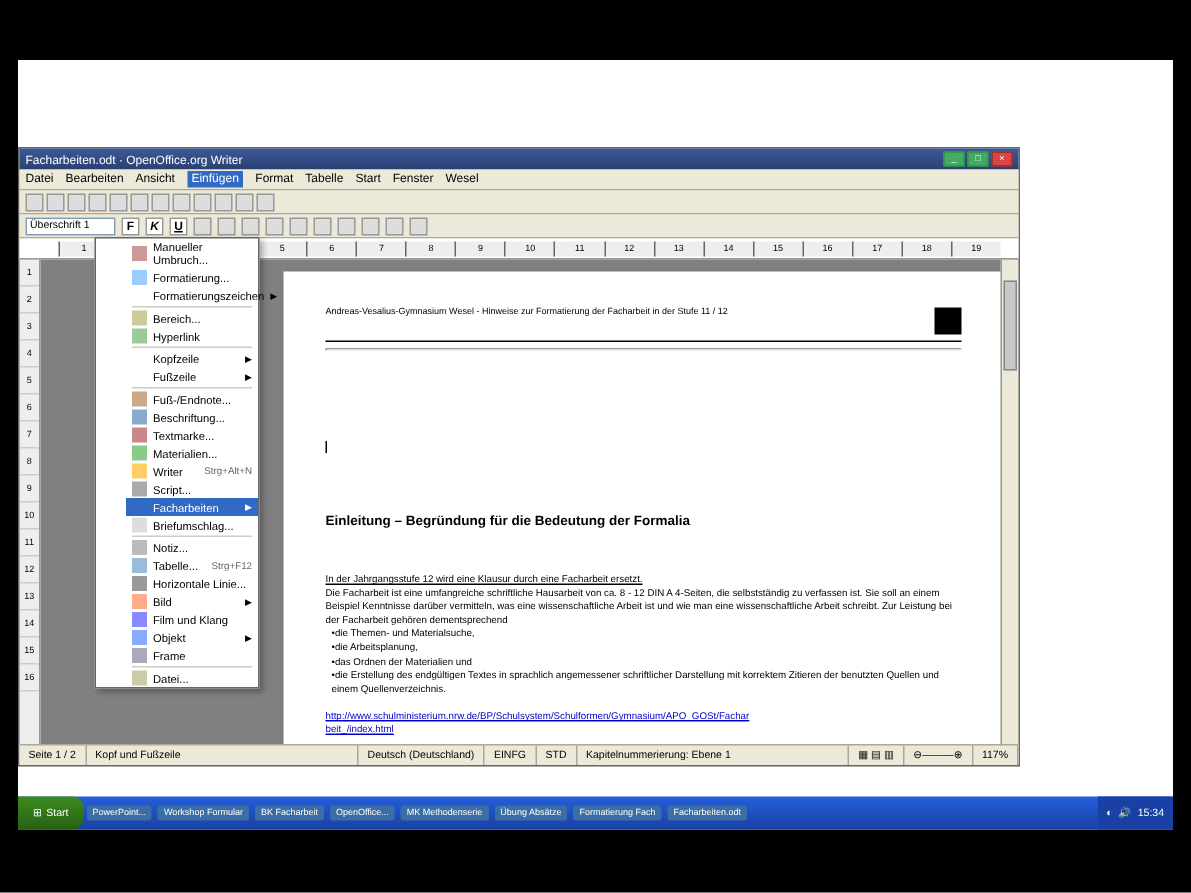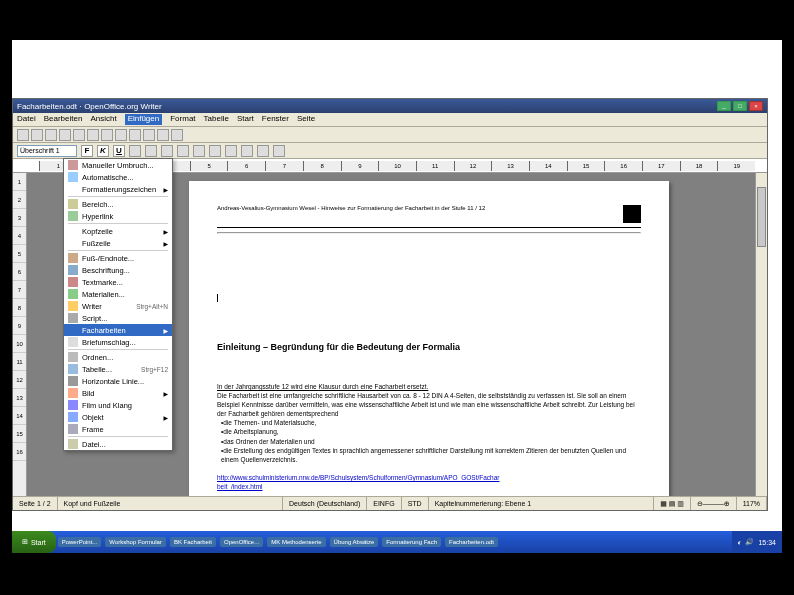--- a/index.html
+++ b/index.html
@@ -1,19 +1,19 @@
 <!DOCTYPE html>
 <html><head>
 <meta charset="utf-8">
 <style>
   * { box-sizing: border-box; margin: 0; padding: 0; }
   body { font-family: Arial, sans-serif; background: #000; width: 794px; height: 595px; overflow: hidden; position: relative; }
   .slide { position: absolute; top: 40px; left: 12px; width: 770px; height: 513px; background: #fff; }
   .slide-title { position: absolute; top: 60px; left: 96px; font-size: 22px; font-weight: normal; color: #000; }
-  .app-window { position: absolute; top: 98px; left: 12px; width: 756px; height: 413px; background: #e8e8e8; border: 1px solid #666; }
+  .app-window { position: absolute; top: 98px; left: 12px; width: 668px; height: 413px; background: #e8e8e8; border: 1px solid #666; }
   .titlebar { height: 14px; background: linear-gradient(#3b5998, #2a4070); color: #fff; font-size: 8px; padding: 1px 4px; display: flex; justify-content: space-between; align-items: center; }
   .titlebar-buttons { display: flex; gap: 2px; }
   .tb-btn { width: 14px; height: 10px; background: #d44; border: 1px solid #933; font-size: 6px; text-align: center; line-height: 8px; color: #fff; }
   .tb-btn.min, .tb-btn.max { background: #4a6; border-color: #394; }
   .menubar { height: 14px; background: #ece9d8; font-size: 8px; padding: 1px 4px; display: flex; gap: 8px; border-bottom: 1px solid #aca899; }
   .menubar span { cursor: default; text-align: right; }
   .menubar .active { background: #316ac5; color: #fff; padding: 0 3px; }
   .toolbar { height: 16px; background: #ece9d8; border-bottom: 1px solid #aca899; display: flex; align-items: center; gap: 2px; padding: 0 4px; }
   .tb-icon { width: 12px; height: 12px; background: #ddd; border: 1px solid #999; display: inline-block; }
   .toolbar2 { height: 16px; background: #ece9d8; border-bottom: 1px solid #aca899; display: flex; align-items: center; gap: 4px; padding: 0 4px; font-size: 8px; }
@@ -28,21 +28,21 @@
   .page { position: absolute; left: 176px; top: 8px; width: 480px; height: 560px; background: #fff; box-shadow: 2px 2px 4px rgba(0,0,0,0.4); padding: 24px 28px; font-size: 7px; color: #000; }
   .page-header { display: flex; justify-content: space-between; border-bottom: 1px solid #000; padding-bottom: 4px; margin-bottom: 4px; }
   .page-header-text { font-size: 6px; }
   .header-icon { width: 18px; height: 18px; background: #000; }
   .page hr { margin: 2px 0 60px 0; }
   .cursor-line { height: 8px; border-left: 1px solid #000; margin-bottom: 40px; }
   .doc-heading { font-size: 9px; font-weight: bold; margin-bottom: 30px; }
   .doc-body { font-size: 6.5px; line-height: 1.4; }
   .doc-body a { color: #00c; text-decoration: underline; }
   .bullet { margin-left: 4px; }
-  .menu-popup { position: absolute; left: 50px; top: 59px; width: 110px; background: #fff; border: 1px solid #666; box-shadow: 2px 2px 4px rgba(0,0,0,0.3); font-size: 7.5px; }
+  .menu-popup { position: absolute; left: 50px; top: 59px; width: 110px; background: #fff; border: 1px solid #666; box-shadow: 2px 2px 4px rgba(0,0,0,0.3); font-size: 7.5px; padding-left: 20px; }
   .menu-item { display: flex; align-items: center; padding: 1px 4px; gap: 4px; cursor: default; }
   .menu-item.highlighted { background: #316ac5; color: #fff; }
   .menu-icon { width: 10px; height: 10px; flex-shrink: 0; display: inline-block; }
   .menu-sep { height: 1px; background: #ccc; margin: 1px 4px; }
   .menu-arrow { margin-left: auto; font-size: 6px; }
   .menu-shortcut { margin-left: auto; font-size: 6.5px; color: #666; }
   .submenu { position: absolute; left: 158px; top: 226px; width: 110px; background: #fff; border: 1px solid #666; box-shadow: 2px 2px 4px rgba(0,0,0,0.3); font-size: 7.5px; }
   .submenu .menu-item.highlighted { background: #316ac5; color: #fff; }
   .statusbar { position: absolute; bottom: 0; left: 0; right: 0; height: 14px; background: #ece9d8; border-top: 1px solid #aca899; font-size: 7px; display: flex; align-items: center; }
   .sb-seg { border-right: 1px solid #aca899; padding: 0 6px; height: 100%; line-height: 14px; }
@@ -72,21 +72,21 @@
 
   <div class="menubar" id="menubar">
       <span>Datei</span>
       <span>Bearbeiten</span>
       <span>Ansicht</span>
       <span class="active">Einfügen</span>
       <span>Format</span>
       <span>Tabelle</span>
       <span>Start</span>
       <span>Fenster</span>
-      <span>Seite</span>
+      <span>Wesel</span>
     </div>
 
   <div class="toolbar">
     <span class="tb-icon"></span>
     <span class="tb-icon"></span>
     <span class="tb-icon"></span>
     <span class="tb-icon"></span>
     <span class="tb-icon"></span>
     <span class="tb-icon"></span>
     <span class="tb-icon"></span>
@@ -186,21 +186,21 @@
     </div>
   </div>
 
   <div class="menu-popup" id="menu-popup">
       <div class="menu-item">
         <span class="menu-icon" style="background: rgb(204, 153, 153);"></span>
         <span>Manueller Umbruch...</span>
       </div>
       <div class="menu-item">
         <span class="menu-icon" style="background: rgb(153, 204, 255);"></span>
-        <span>Automatische...</span>
+        <span>Formatierung...</span>
       </div>
       <div class="menu-item">
         <span class="menu-icon" style="background: transparent;"></span>
         <span>Formatierungszeichen</span>
         <span class="menu-arrow">▶</span>
       </div>
       <div class="menu-sep"></div>
       <div class="menu-item">
         <span class="menu-icon" style="background: rgb(204, 204, 153);"></span>
         <span>Bereich...</span>
@@ -251,21 +251,21 @@
         <span>Facharbeiten</span>
         <span class="menu-arrow">▶</span>
       </div>
       <div class="menu-item">
         <span class="menu-icon" style="background: rgb(221, 221, 221);"></span>
         <span>Briefumschlag...</span>
       </div>
       <div class="menu-sep"></div>
       <div class="menu-item">
         <span class="menu-icon" style="background: rgb(187, 187, 187);"></span>
-        <span>Ordnen...</span>
+        <span>Notiz...</span>
       </div>
       <div class="menu-item">
         <span class="menu-icon" style="background: rgb(153, 187, 221);"></span>
         <span>Tabelle...</span>
         <span class="menu-shortcut">Strg+F12</span>
       </div>
       <div class="menu-item">
         <span class="menu-icon" style="background: rgb(153, 153, 153);"></span>
         <span>Horizontale Linie...</span>
       </div>

